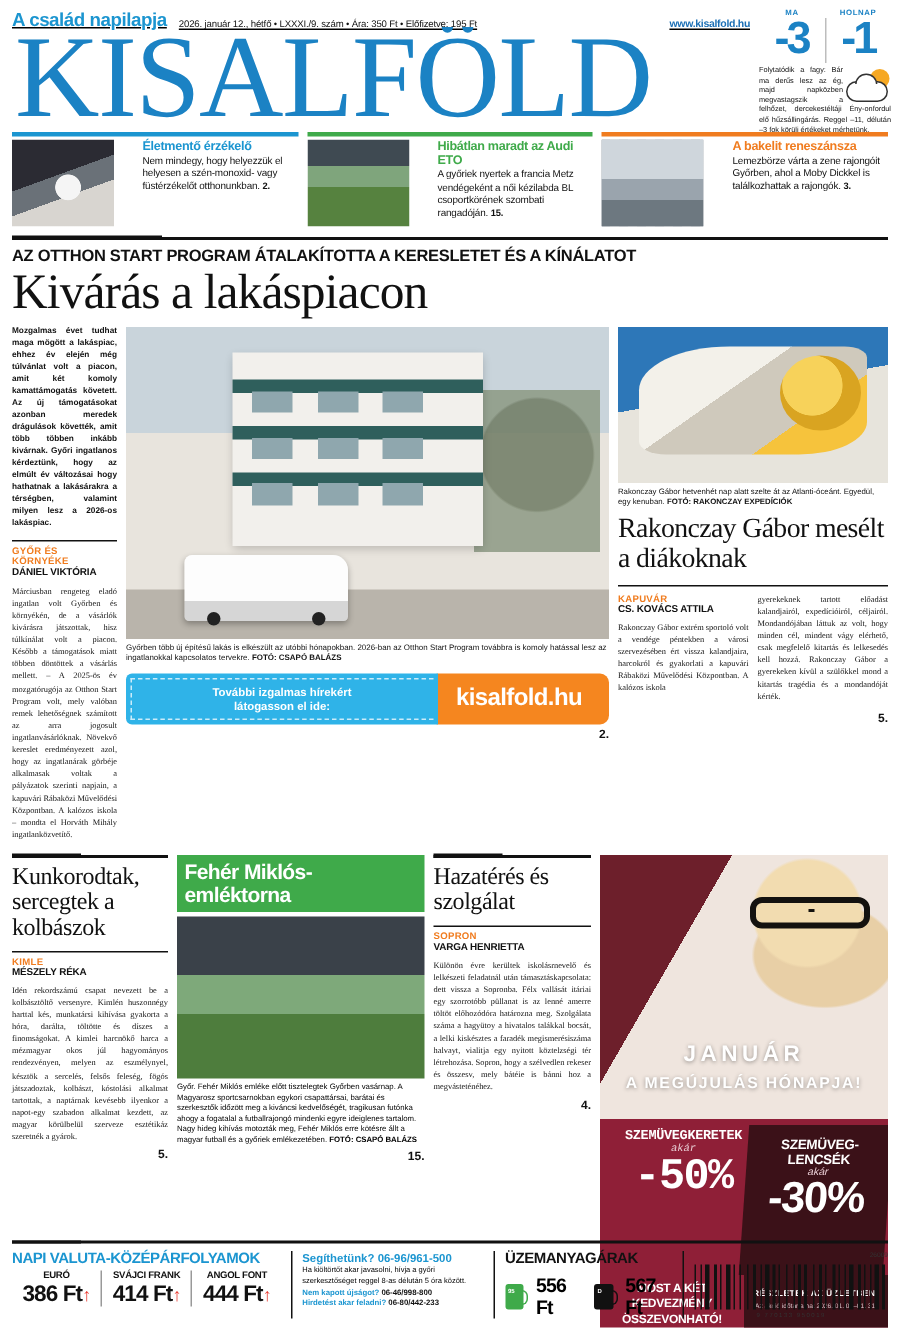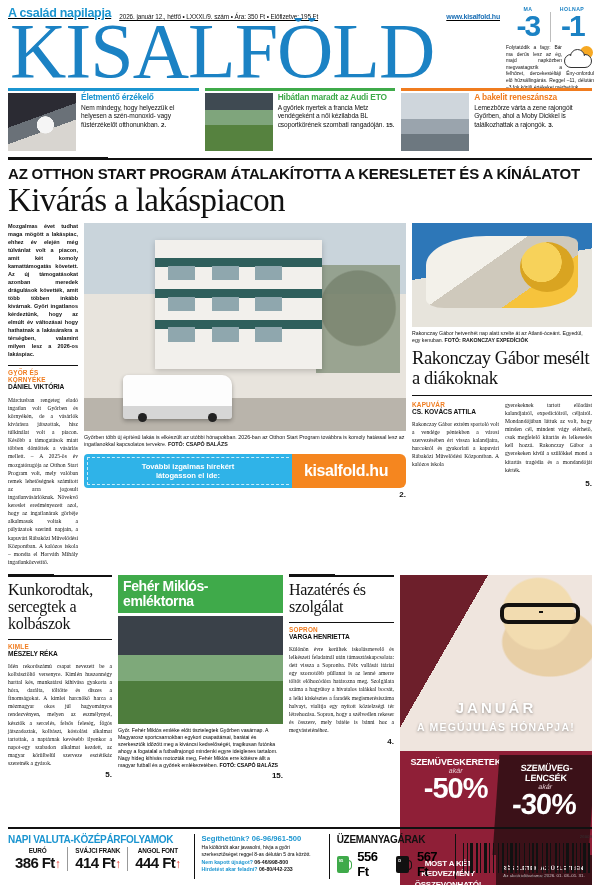--- a/index.html
+++ b/index.html
@@ -50,21 +50,21 @@
             background:#f6a823; border-radius:50%; }
   .wx-cloud { position:absolute; left:0; bottom:0; width:28px; height:14px;
               background:#fff; border:1.1px solid #333; border-radius:9px; }
   .wx-cloud:before { content:""; position:absolute; left:5px; top:-6px; width:13px; height:13px;
               background:#fff; border:1.1px solid #333; border-radius:50%; }
   .wx-cloud:after { content:""; position:absolute; left:4px; top:1px; width:19px; height:8px;
               background:#fff; }
 
   
   .teasers { display:flex; gap:6px; padding:4px 8px 6px 8px; height:74px; }
-  .teaser { flex:1; display:flex; gap:5px; position:relative; padding-top:5px; }
+  .teaser { flex:1; display:flex; gap:19px; position:relative; padding-top:5px; }
   .teaser .rule { position:absolute; top:0; left:0; height:3px; width:100%; }
   .t1 .rule { background:#1b95d0; }
   .t2 .rule { background:#f07c1f; }
   .t3 .rule { background:#3faa4a; }
   .teaser-img { width:68px; height:58px; flex:0 0 68px; overflow:hidden; position:relative; }
   .teaser-txt { flex:1; min-width:0; }
   .teaser-title { font-weight:bold; font-size:8.4px; line-height:1.1; margin-bottom:2px;
                   letter-spacing:-0.2px; }
   .t1 .teaser-title { color:#1b95d0; }
   .t2 .teaser-title { color:#f07c1f; }
@@ -80,21 +80,21 @@
   .ph-crowd { background:
       linear-gradient(180deg,#cfd6dc 0 45%, #9aa4ad 45% 70%, #6d7880 70% 100%),
       repeating-linear-gradient(90deg,#55606b 0 6px,#7a848d 6px 12px); }
   .ph-handball { background:
       linear-gradient(180deg,#3f4a52 0 30%, #7fa57c 30% 55%, #56823f 55% 100%); }
 
   
   .lead-rule { margin:0 8px; border-top:2.5px solid #111; position:relative; height:3px; }
   .lead-rule:after{ content:""; position:absolute; left:0; top:-2.5px; width:100px; height:2.5px;
                     background:#111; }
-  .kicker { margin:4px 8px 0 8px; font-size:15px; font-weight:bold; color:#111;
+  .kicker { margin:4px 8px 0 8px; font-size:11px; font-weight:bold; color:#111;
             letter-spacing:-0.2px; }
   .head-main { margin:2px 8px 0 8px; font-family:"Liberation Serif", serif;
                font-size:33px; line-height:1.02; color:#111; font-weight:normal;
                letter-spacing:-0.6px; }
 
   
   .body-grid { display:flex; gap:6px; padding:6px 8px 0 8px; }
   .col-left { width:70px; flex:0 0 70px; }
   .col-mid  { flex:1; min-width:0; }
   .col-right{ width:180px; flex:0 0 180px; }
@@ -188,21 +188,21 @@
     border:4px solid #14120f; border-radius:8px; }
   .ad-glasses:after{ content:""; position:absolute; left:48%; top:30%; width:6%; height:14%;
     background:#14120f; }
   .ad-jan { position:absolute; left:0; bottom:20%; width:100%; text-align:center;
     font-size:15px; font-weight:bold; color:#fff; letter-spacing:3px;
     text-shadow:0 1px 3px rgba(0,0,0,.4); }
   .ad-sub { position:absolute; left:0; bottom:10%; width:100%; text-align:center;
     font-size:10.5px; font-weight:bold; color:#fff; letter-spacing:1.2px;
     text-shadow:0 1px 3px rgba(0,0,0,.4); }
   .ad-mid { position:relative; height:104px; background:#8f1f37; overflow:hidden; }
-  .ad-left-off { position:absolute; left:0; top:0; width:58%; height:100%; padding:6px 4px; }
+  .ad-left-off { position:absolute; left:0; top:0; width:58%; height:100%; padding:6px 4px;font-family:Liberation Mono, monospace; }
   .ad-right-off{ position:absolute; right:0; top:4px; width:50%; height:96%;
     background:#3b1118; transform:skewX(-4deg); padding:8px 6px; }
   .ad-lbl { color:#fff; font-size:9px; font-weight:bold; text-align:center; letter-spacing:-0.2px; }
   .ad-akar { color:#e9cdd4; font-size:7px; text-align:center; font-style:italic; }
   .ad-big { color:#fff; font-size:29px; font-weight:bold; text-align:center; line-height:1;
     letter-spacing:-1px; }
   .ad-plus { position:absolute; left:56%; top:42%; color:#fff; font-size:12px; font-weight:bold; }
   .ad-bottom { background:#8f1f37; color:#fff; display:flex; height:44px; }
   .ad-bl { flex:1; text-align:center; font-size:8px; font-weight:bold; line-height:1.3;
     padding-top:4px; letter-spacing:-0.2px; }

